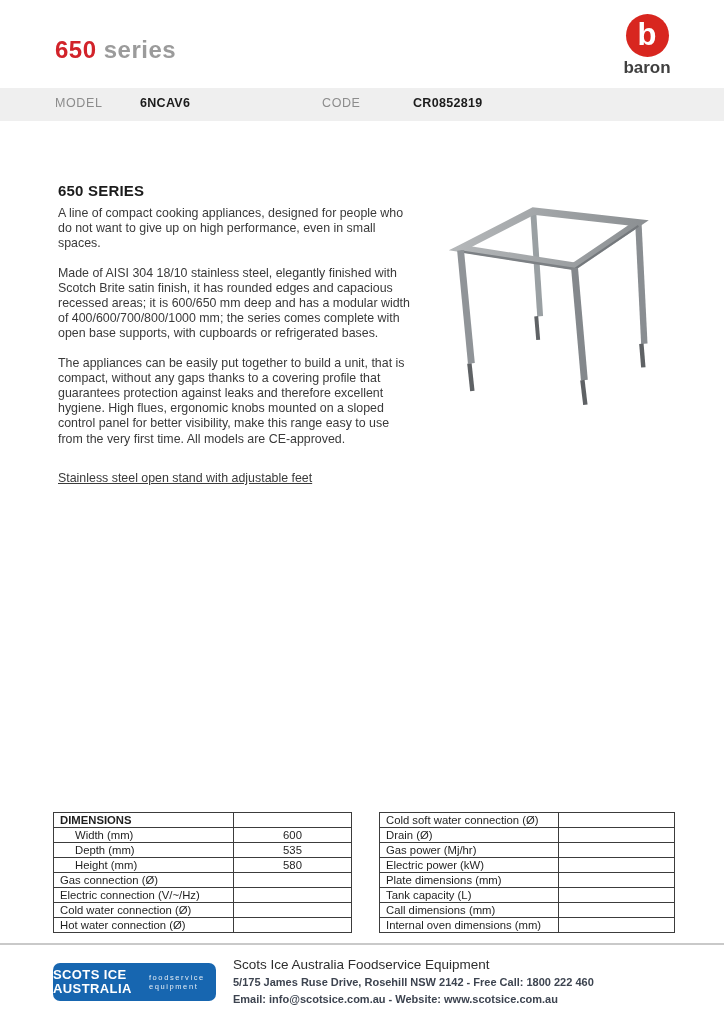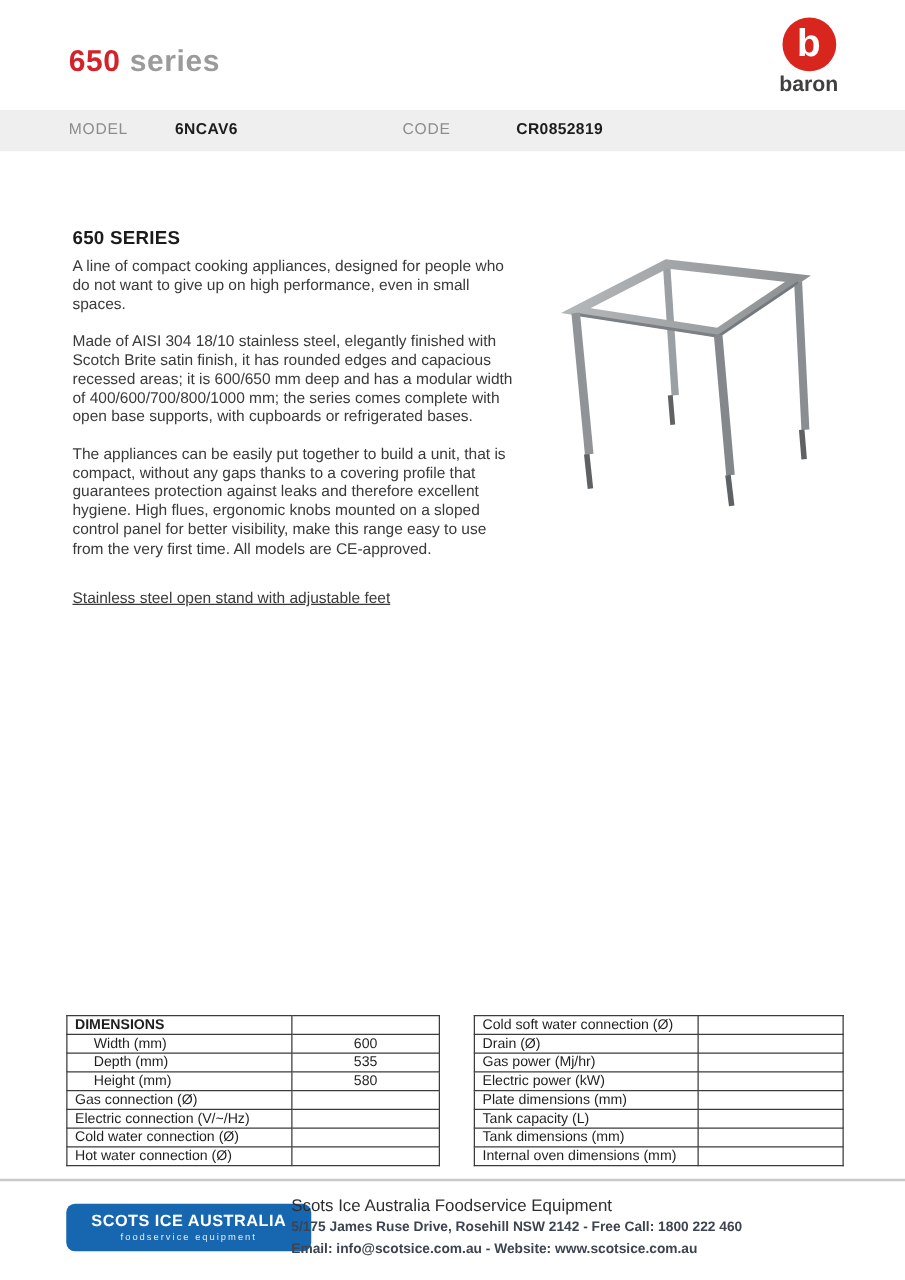--- a/index.html
+++ b/index.html
@@ -55,22 +55,22 @@
     border:1px solid #3c3c3c;height:15px;font-size:11.3px;line-height:12px;
     padding:0 6px;color:#1f1f1f;white-space:nowrap;overflow:hidden;
   }
   #table-left td.label{width:180px;} #table-left td.value{width:118px;text-align:center;}
   #table-right td.label{width:179px;} #table-right td.value{width:116px;text-align:center;}
   .spec-table td.indent{padding-left:21px;}
   .spec-table td.hdr{font-weight:700;}
   
   .footer-rule{position:absolute;left:0;top:943px;width:724px;height:2px;background:#c9c9c9;}
   .footer-logo{
-    position:absolute;left:53px;top:963px;width:196px;height:38px;border-radius:7px;
-    background:var(--logo-blue);display:flex;flex-direction:column;align-items:center;justify-content:center;
+    position:absolute;left:53px;top:963px;width:163px;height:38px;border-radius:7px;
+    background:var(--logo-blue);display:flex;flex-direction:row;align-items:center;justify-content:center;
   }
   .footer-logo .fl1{color:#fff;font-size:13px;font-weight:bold;letter-spacing:.4px;line-height:1.1;}
   .footer-logo .fl2{color:rgba(255,255,255,.88);font-size:7.5px;letter-spacing:1.6px;line-height:1.2;}
   .footer-text{position:absolute;left:233px;top:957px;}
   .footer-company{font-size:13.5px;color:#2e2e2e;margin-bottom:4px;}
   .footer-line{font-size:11px;color:#3d4450;margin-bottom:5px;font-weight:600;}
 </style>
 </head>
 <body>
 
@@ -186,21 +186,21 @@
         </tr>
         <tr>
           <td class="label">Plate dimensions (mm)</td>
           <td class="value"></td>
         </tr>
         <tr>
           <td class="label">Tank capacity (L)</td>
           <td class="value"></td>
         </tr>
         <tr>
-          <td class="label">Tank dimensions (mm)</td>
+          <td class="label">Call dimensions (mm)</td>
           <td class="value"></td>
         </tr>
         <tr>
           <td class="label">Internal oven dimensions (mm)</td>
           <td class="value"></td>
         </tr>
       </tbody>
     </table>
 
   <div class="footer-rule"></div>

